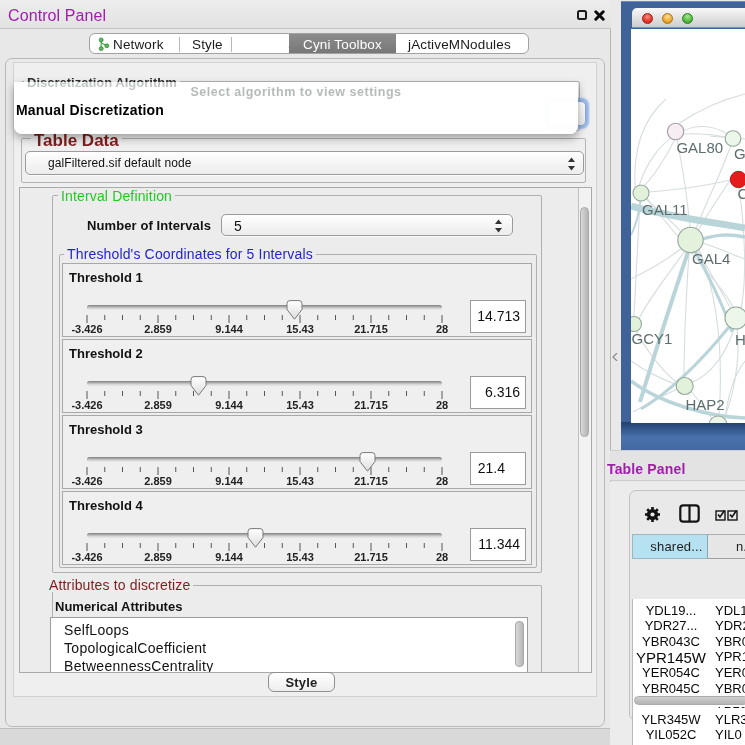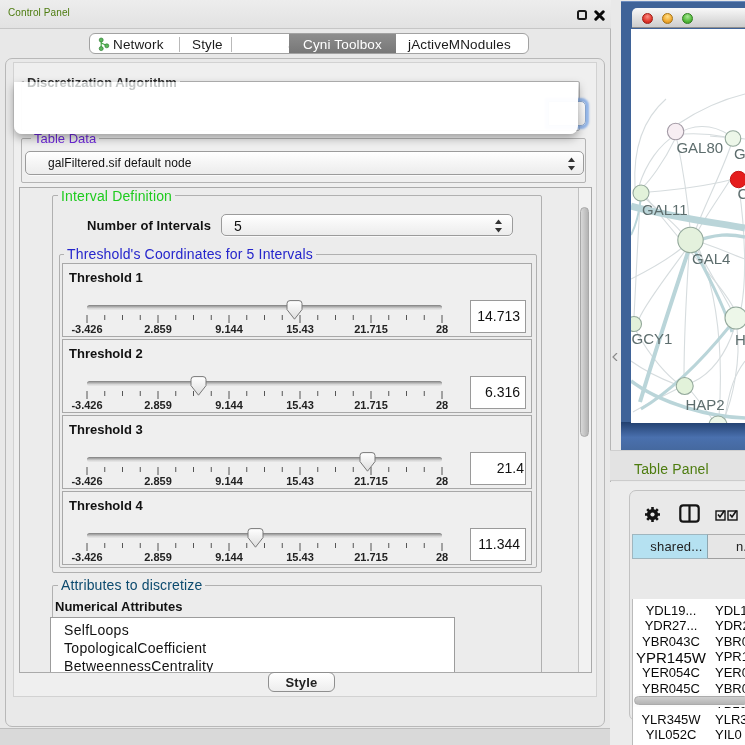--- a/index.html
+++ b/index.html
@@ -9,21 +9,21 @@
 .combo { position:absolute; border:1px solid #9b9b9b; border-radius:5px;
   background:linear-gradient(#ffffff,#f6f6f6 45%,#ececec); box-shadow:0 1px 0 rgba(255,255,255,.7);
   font-size:14px; color:#111; }
 .carets { position:absolute; width:9px; height:14px; }
 </style></head><body>
 
 <div class="abs" style="left:0;top:729px;width:612px;height:16px;background:#d9d9d9;"></div>
 <div class="abs" style="left:610px;top:0;width:11px;height:745px;background:#e9e9e9;"></div>
 <div class="abs" style="left:0;top:0;width:611px;height:729px;background:#e8e8e8;border-right:1px solid #b5b5b5;border-bottom:1px solid #bdbdbd;">
 <div class="abs" style="left:0;top:0;width:611px;height:29px;background:linear-gradient(#ededed,#e2e2e2);border-bottom:1px solid #c6c6c6;"></div>
-<div class="abs" style="left:8px;top:7px;font-size:10px;letter-spacing:0.1px;color:#4d7c0f;">Control Panel</div>
+<div class="abs" style="left:8px;top:7px;font-size:16px;letter-spacing:0.1px;color:#a21caf;">Control Panel</div>
 <div class="abs" style="left:577px;top:10px;width:10px;height:10px;border:2px solid #1a1a1a;border-radius:2.5px;"></div>
 <svg class="abs" style="left:594px;top:10px;" width="11" height="11" viewBox="0 0 11 11">
       <path d="M1.8 1.8 L9.2 9.2 M9.2 1.8 L1.8 9.2" stroke="#0a0a0a" stroke-width="3" stroke-linecap="round"></path>
     </svg>
 <div class="abs" style="left:89px;top:33px;width:440px;height:21px;background:#ffffff;border:1px solid #a2a2a2;border-radius:6px;overflow:hidden;font-size:13.5px;letter-spacing:0.15px;color:#1a1a1a;">
 <div class="abs" style="left:0;top:0;width:199px;height:21px;"></div>
 <svg class="abs" style="left:8px;top:3px;" width="12" height="15" viewBox="0 0 12 15">
         <path d="M3.2 3.5 L3.2 11 M3.2 6 L8.6 8.5" stroke="#4aaa4a" stroke-width="1.2" fill="none"></path>
         <circle cx="3.2" cy="3" r="2" fill="#5cb85c" stroke="#2e7d32" stroke-width="0.7"></circle>
         <circle cx="3.2" cy="11.6" r="2" fill="#5cb85c" stroke="#2e7d32" stroke-width="0.7"></circle>
@@ -38,21 +38,21 @@
 <div class="abs" style="left:318px;top:3px;">jActiveMNodules</div>
 </div>
 <div class="abs" style="left:5px;top:58px;width:600px;height:669px;border:1px solid #b8b8b8;border-radius:7px;background:#e9e9e9;"></div>
 <div class="abs" style="left:13px;top:62px;width:584px;height:635px;background:#efefef;border:1px solid #d2d2d2;"></div>
 <div class="abs" style="left:21px;top:81px;width:559px;height:50px;border:1px solid #b4b4b4;border-radius:2px;"></div>
 <div class="abs" style="left:24px;top:75px;width:180px;height:7px;overflow:hidden;">
       <div style="position:absolute;left:0;top:0;font-size:13px;font-weight:bold;color:#2e2e2e;background:#efefef;padding:0 3px;white-space:nowrap;">Discretization Algorithm</div>
     </div>
 <div class="combo" style="left:548px;top:101px;width:38px;height:25px;box-shadow:0 0 2px 2.5px rgba(125,168,230,.8);border-color:#8aa7d0;border-top-left-radius:0;border-bottom-left-radius:0;"></div>
 <div class="abs" style="left:21px;top:138px;width:565px;height:45px;border:1px solid #b4b4b4;border-radius:2px;"></div>
-<div class="abs" style="left:31px;top:131px;font-size:13px;font-weight:normal;color:#6d28d9;background:#efefef;padding:0 3px;">Table Data</div>
+<div class="abs" style="left:31px;top:131px;font-size:17px;font-weight:bold;color:#7f1d1d;background:#efefef;padding:0 3px;">Table Data</div>
 <div class="combo" style="left:25px;top:151px;width:559px;height:24px;">
       <span style="position:absolute;left:22px;top:3.5px;font-size:12px;letter-spacing:0.1px;">galFiltered.sif default node</span>
       <svg class="carets" style="right:7px;top:5px;" viewBox="0 0 9 14">
         <path d="M4.5 0.5 L8 5 H1 Z" fill="#333"></path>
         <path d="M4.5 13.5 L8 9 H1 Z" fill="#333"></path>
       </svg>
     </div>
 <div class="abs" style="left:19px;top:187px;width:573px;height:486px;border:1px solid #aaaaaa;background:#ececec;"></div>
 <div class="abs" style="left:578px;top:188px;width:13px;height:484px;background:#f2f2f2;border-left:1px solid #c0c0c0;"></div>
 <div class="abs" style="left:580px;top:207px;width:9px;height:230px;border-radius:4.5px;background:linear-gradient(90deg,#d8d8d8,#b4b4b4);border:1px solid #a8a8a8;"></div>
@@ -186,21 +186,21 @@
     <div class="abs" style="left:412px;top:475px;width:60px;text-align:center;font-size:11px;font-weight:bold;color:#222;">28</div>
     <svg class="abs" style="left:358.5px;top:452px;" width="17" height="20" viewBox="0 0 17 20">
       <defs>
         <linearGradient id="th3" x1="0" y1="0" x2="0" y2="1">
           <stop offset="0" stop-color="#ffffff"></stop>
           <stop offset="1" stop-color="#dddddd"></stop>
         </linearGradient>
       </defs>
       <path d="M4 0.6 h9 a3 3 0 0 1 3 3 v6 L8.5 19.2 L1 9.6 v-6 a3 3 0 0 1 3 -3 z" fill="url(#th3)" stroke="#787878" stroke-width="1"></path>
     </svg>
-    <div class="abs" style="left:470px;top:452px;width:56px;height:33px;background:#fff;border:1px solid #9a9a9a;font-size:14px;color:#111;text-align:right;line-height:31px;padding-right:1px;">21.4</div>
+    <div class="abs" style="left:470px;top:452px;width:56px;height:33px;background:#fff;border:1px solid #9a9a9a;font-size:14px;color:#111;text-align:right;line-height:31px;padding-right:20px;">21.4</div>
 <div class="abs" style="left:62px;top:491px;width:470px;height:74px;background:#efefef;border:1px solid #a8a8a8;"></div>
     <div class="abs" style="left:69px;top:498px;font-size:13px;font-weight:bold;color:#111;">Threshold 4</div>
     <div class="abs" style="left:87px;top:533px;width:355px;height:5px;border-radius:2.5px;background:linear-gradient(#9a9a9a,#d6d6d6 60%,#e9e9e9);border-top:1px solid #8b8b8b;"></div>
     <svg class="abs" style="left:62px;top:543px;" width="470" height="10" viewBox="0 0 470 10">
       <path d="M25.00 0 V8" stroke="#555" stroke-width="1"></path>
       <path d="M42.75 0 V5" stroke="#555" stroke-width="1"></path>
       <path d="M60.50 0 V5" stroke="#555" stroke-width="1"></path>
       <path d="M78.25 0 V5" stroke="#555" stroke-width="1"></path>
       <path d="M96.00 0 V8" stroke="#555" stroke-width="1"></path>
       <path d="M113.75 0 V5" stroke="#555" stroke-width="1"></path>
@@ -231,36 +231,38 @@
         <linearGradient id="th4" x1="0" y1="0" x2="0" y2="1">
           <stop offset="0" stop-color="#ffffff"></stop>
           <stop offset="1" stop-color="#dddddd"></stop>
         </linearGradient>
       </defs>
       <path d="M4 0.6 h9 a3 3 0 0 1 3 3 v6 L8.5 19.2 L1 9.6 v-6 a3 3 0 0 1 3 -3 z" fill="url(#th4)" stroke="#787878" stroke-width="1"></path>
     </svg>
     <div class="abs" style="left:470px;top:528px;width:56px;height:33px;background:#fff;border:1px solid #9a9a9a;font-size:14px;color:#111;text-align:right;line-height:31px;padding-right:5px;">11.344</div>
 
 <div class="abs" style="left:52px;top:585px;width:490px;height:87px;border:1px solid #b0b0b0;border-top-left-radius:2px;border-top-right-radius:2px;border-bottom:none;"></div>
-<div class="grouptitle" style="left:58px;top:578px;color:#0c4a6e;background:#ececec;">Attributes to discretize</div>
+<div class="grouptitle" style="left:46px;top:578px;color:#7f1d1d;background:#ececec;">Attributes to discretize</div>
 <div class="abs" style="left:55px;top:599px;font-size:13px;font-weight:bold;color:#111;">Numerical Attributes</div>
-<div class="abs" style="left:50px;top:617px;width:405px;height:55px;background:#ffffff;border:1px solid #9c9c9c;border-bottom:none;overflow:hidden;">
+<div class="abs" style="left:50px;top:617px;width:478px;height:55px;background:#ffffff;border:1px solid #9c9c9c;border-bottom:none;overflow:hidden;">
  <div class="abs" style="left:13px;top:4px;font-size:14px;letter-spacing:0.3px;color:#111;">SelfLoops</div>
  <div class="abs" style="left:13px;top:22px;font-size:14px;letter-spacing:0.3px;color:#111;">TopologicalCoefficient</div>
  <div class="abs" style="left:13px;top:40px;font-size:14px;letter-spacing:0.3px;color:#111;">BetweennessCentrality</div>
  <div class="abs" style="left:464px;top:3px;width:9px;height:46px;border-radius:4px;background:linear-gradient(90deg,#d8d8d8,#b6b6b6);border:1px solid #a8a8a8;"></div>
 </div>
 
 <div class="abs" style="left:268px;top:671.5px;width:67px;height:20px;border:1px solid #8f8f8f;border-radius:6px;background:linear-gradient(#ffffff,#ededed);text-align:center;font-size:13px;font-weight:bold;letter-spacing:0.2px;color:#222;line-height:19px;">Style</div>
 
 
 <div class="abs" style="left:14px;top:82px;width:564px;height:52px;background:rgba(255,255,255,0.97);border-radius:0 0 8px 8px;box-shadow:0 4px 10px rgba(0,0,0,0.35);z-index:30;"></div>
 <div class="abs" style="left:24px;top:82px;width:200px;height:10px;overflow:hidden;z-index:31;">
       <div style="position:absolute;left:3px;top:-7px;font-size:13px;font-weight:bold;color:#c3c6c6;white-space:nowrap;">Discretization Algorithm</div>
     </div>
+<div class="abs" style="left:14px;top:85px;width:564px;text-align:center;font-size:12.5px;font-weight:bold;letter-spacing:0.5px;color:#b6baba;z-index:31;">Select algorithm to view settings</div>
+<div class="abs" style="left:16px;top:102px;font-size:14px;font-weight:bold;letter-spacing:0.2px;color:#000;z-index:31;">Manual Discretization</div>
 
 </div>
 
 <div class="abs" style="left:621px;top:1px;width:124px;height:448px;background:#3f6398;border-top:1px solid #6c8cbe;">
  <div class="abs" style="left:0px;top:420px;width:124px;height:28px;background:linear-gradient(#22406f,#4a70ae 55%,#45699f);"></div>
  <div class="abs" style="left:11px;top:6px;width:113px;height:20px;background:linear-gradient(#f8f8f8,#cdcdcd);border-radius:5px 0 0 0;border-bottom:1px solid #8e8e8e;"></div>
  <div class="abs" style="left:21px;top:11px;width:11px;height:11px;border-radius:50%;background:radial-gradient(circle at 50% 30%,#f98d85,#e1362b 60%,#b7211a);border:0.5px solid #9f1b14;"></div>
  <div class="abs" style="left:41px;top:11px;width:11px;height:11px;border-radius:50%;background:radial-gradient(circle at 50% 30%,#ffdf8a,#f0a92f 60%,#c4821a);border:0.5px solid #a87413;"></div>
  <div class="abs" style="left:61px;top:11px;width:11px;height:11px;border-radius:50%;background:radial-gradient(circle at 50% 30%,#a8e795,#52ba3b 60%,#3a9427);border:0.5px solid #2f7d1f;"></div>
  <div class="abs" style="left:10px;top:27px;width:114px;height:394px;background:#ffffff;overflow:hidden;">
@@ -318,21 +320,21 @@
         <text x="104" y="316" font-family="Liberation Sans, sans-serif" font-size="15" fill="#5d6d6d">H</text>
         <text x="54.5" y="381" font-family="Liberation Sans, sans-serif" font-size="15" fill="#5d6d6d">HAP2</text>
       </svg>
 </div>
   </div>
 <svg class="abs" style="left:612px;top:353px;" width="6" height="8" viewBox="0 0 6 8">
     <path d="M5 0 L1 4 L5 8" fill="none" stroke="#8a8a8a" stroke-width="1.2"></path>
   </svg>
 
 <div class="abs" style="left:610px;top:450px;width:135px;height:31px;background:#e3e3e3;border-top:1px solid #cfcfcf;border-bottom:1px solid #cccccc;"></div>
-<div class="abs" style="left:634px;top:461px;font-size:14px;letter-spacing:0.15px;color:#4d7c0f;">Table Panel</div>
+<div class="abs" style="left:607px;top:461px;font-size:14px;letter-spacing:0.15px;color:#a21caf;font-weight:bold;">Table Panel</div>
 <div class="abs" style="left:610px;top:482px;width:135px;height:263px;background:#ececec;"></div>
 <div class="abs" style="left:629px;top:490px;width:130px;height:231px;background:#e9e9e9;border:1px solid #c2c2c2;border-radius:7px;"></div>
 
 <svg class="abs" style="left:644px;top:506px;" width="17" height="17" viewBox="0 0 17 17">
 <g fill="#141414">
       <circle cx="8.5" cy="8.5" r="5.6"></circle>
 <g stroke="#141414" stroke-width="2.6">
 <path d="M8.5 1 V4"></path>
         <path d="M8.5 13 V16"></path>
         <path d="M1 8.5 H4"></path>

